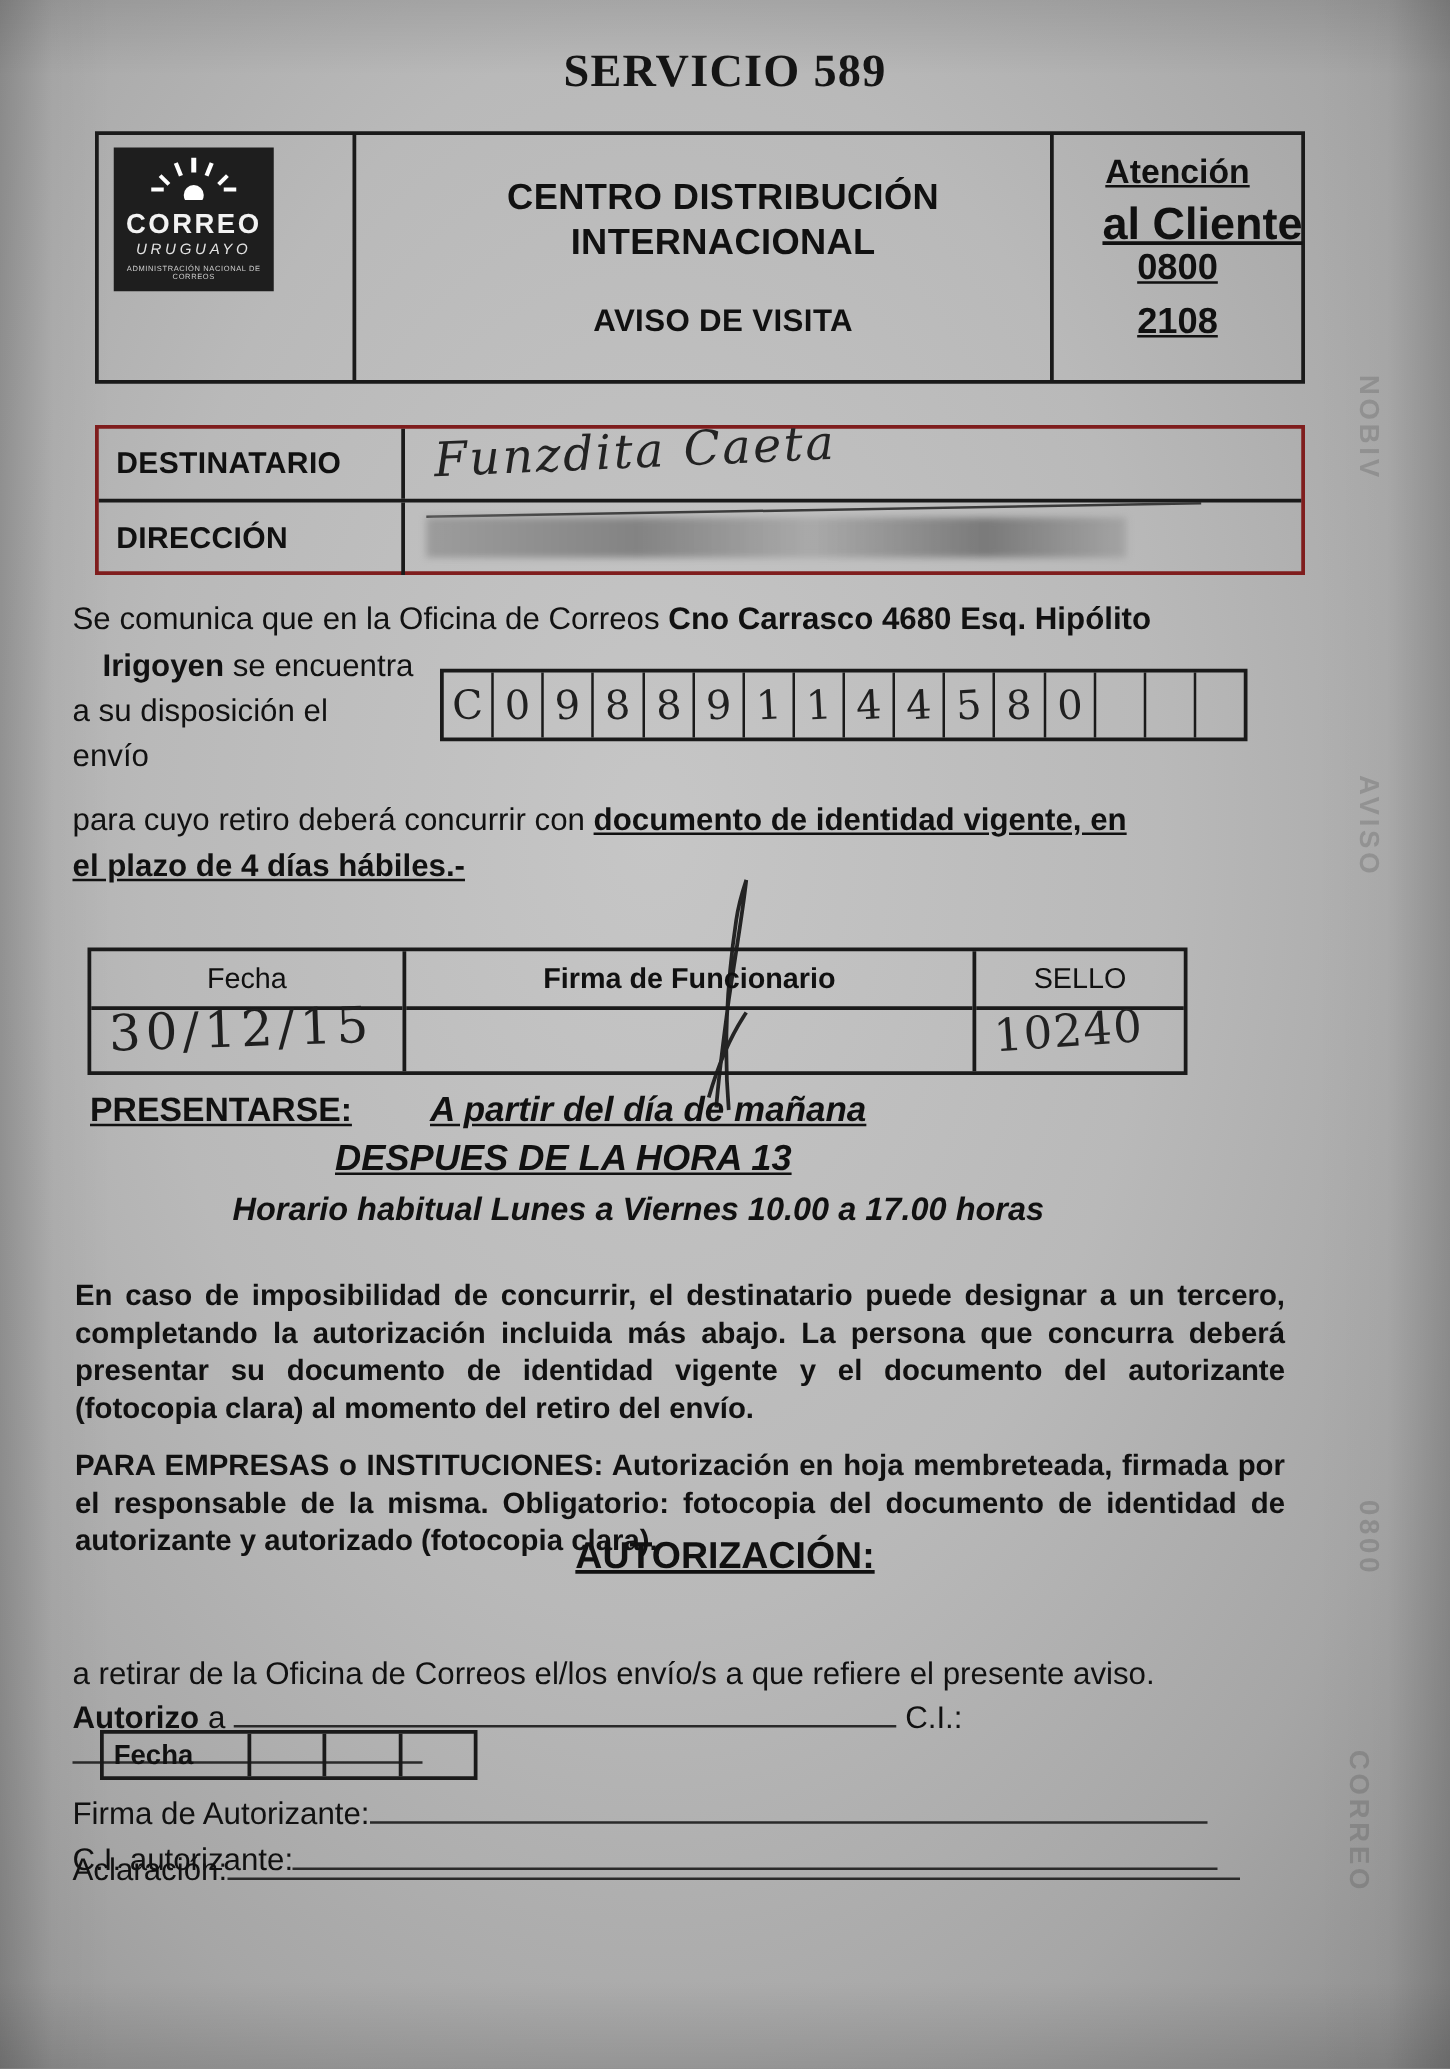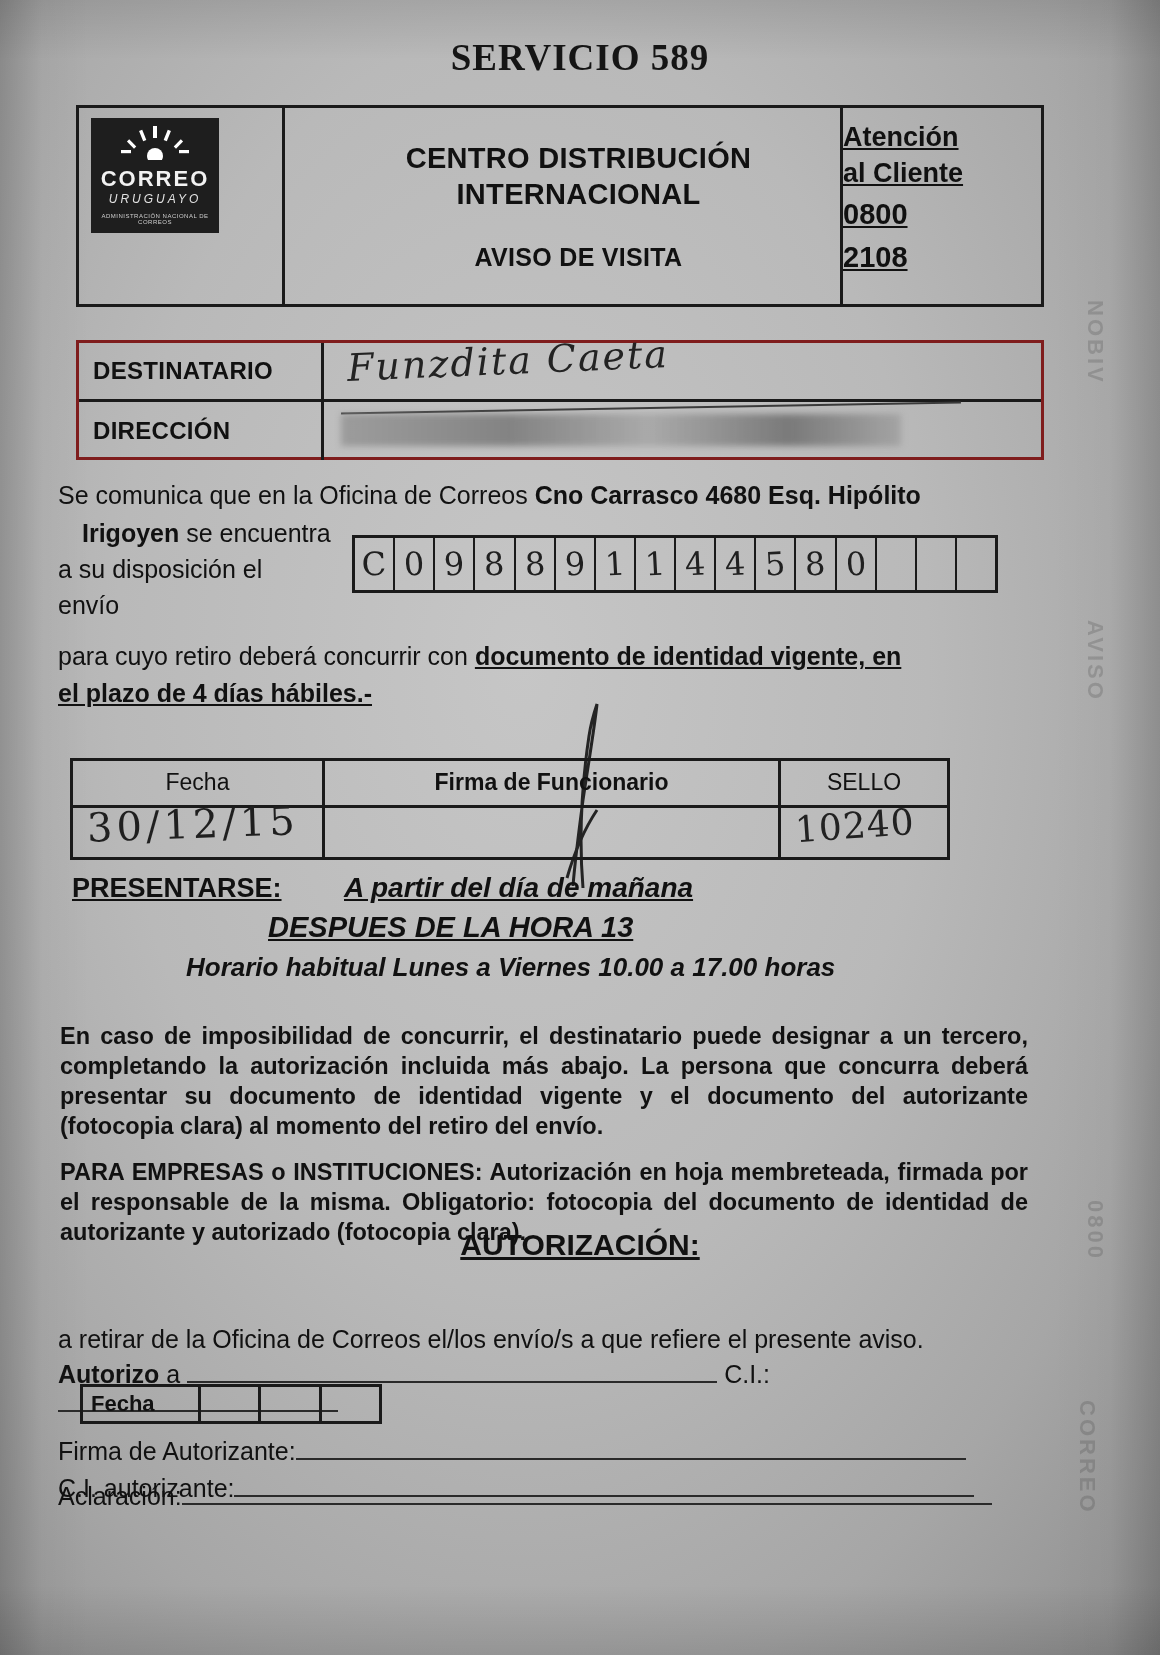--- a/index.html
+++ b/index.html
@@ -124,21 +124,21 @@
     position: absolute; top: 135px; left: 0; width: 100%;
     text-align: center; font-size: 25px; font-weight: bold; letter-spacing: .3px;
   }
   #phone-cell {
     width: 198px;
     box-sizing: border-box;
     position: relative;
   }
   #phone-cell .line {
     position: absolute; left: 0; width: 100%;
-    text-align: left;
+    text-align: center;
     font-size: 26px;
     font-weight: bold;
     text-decoration: underline;
   }
 
   
   #dest-table {
     position: absolute;
     left: 76px; top: 340px;
     width: 968px; height: 120px;
@@ -449,21 +449,21 @@
     </div>
 
     <div id="center-cell">
       <div id="center-line1">CENTRO DISTRIBUCIÓN</div>
       <div id="center-line2">INTERNACIONAL</div>
       <div id="center-line3">AVISO DE VISITA</div>
     </div>
 
     <div id="phone-cell">
       <div class="line" style="top:14px; font-size:27px;">Atención</div>
-      <div class="line" style="top:50px; font-size:27px;">al Cliente</div>
+      <div class="line" style="top:50px; font-size:36px;padding-left:20px;">al Cliente</div>
       <div class="line" style="top:90px; font-size:29px;">0800</div>
       <div class="line" style="top:133px; font-size:29px;">2108</div>
     </div>
   </div>
 
   <div id="dest-table">
     <div id="dest-row">
       <div class="rowlabel">DESTINATARIO</div>
       <div class="rowsep"></div>
       <div id="dest-hand">Funzdita Caeta</div>

